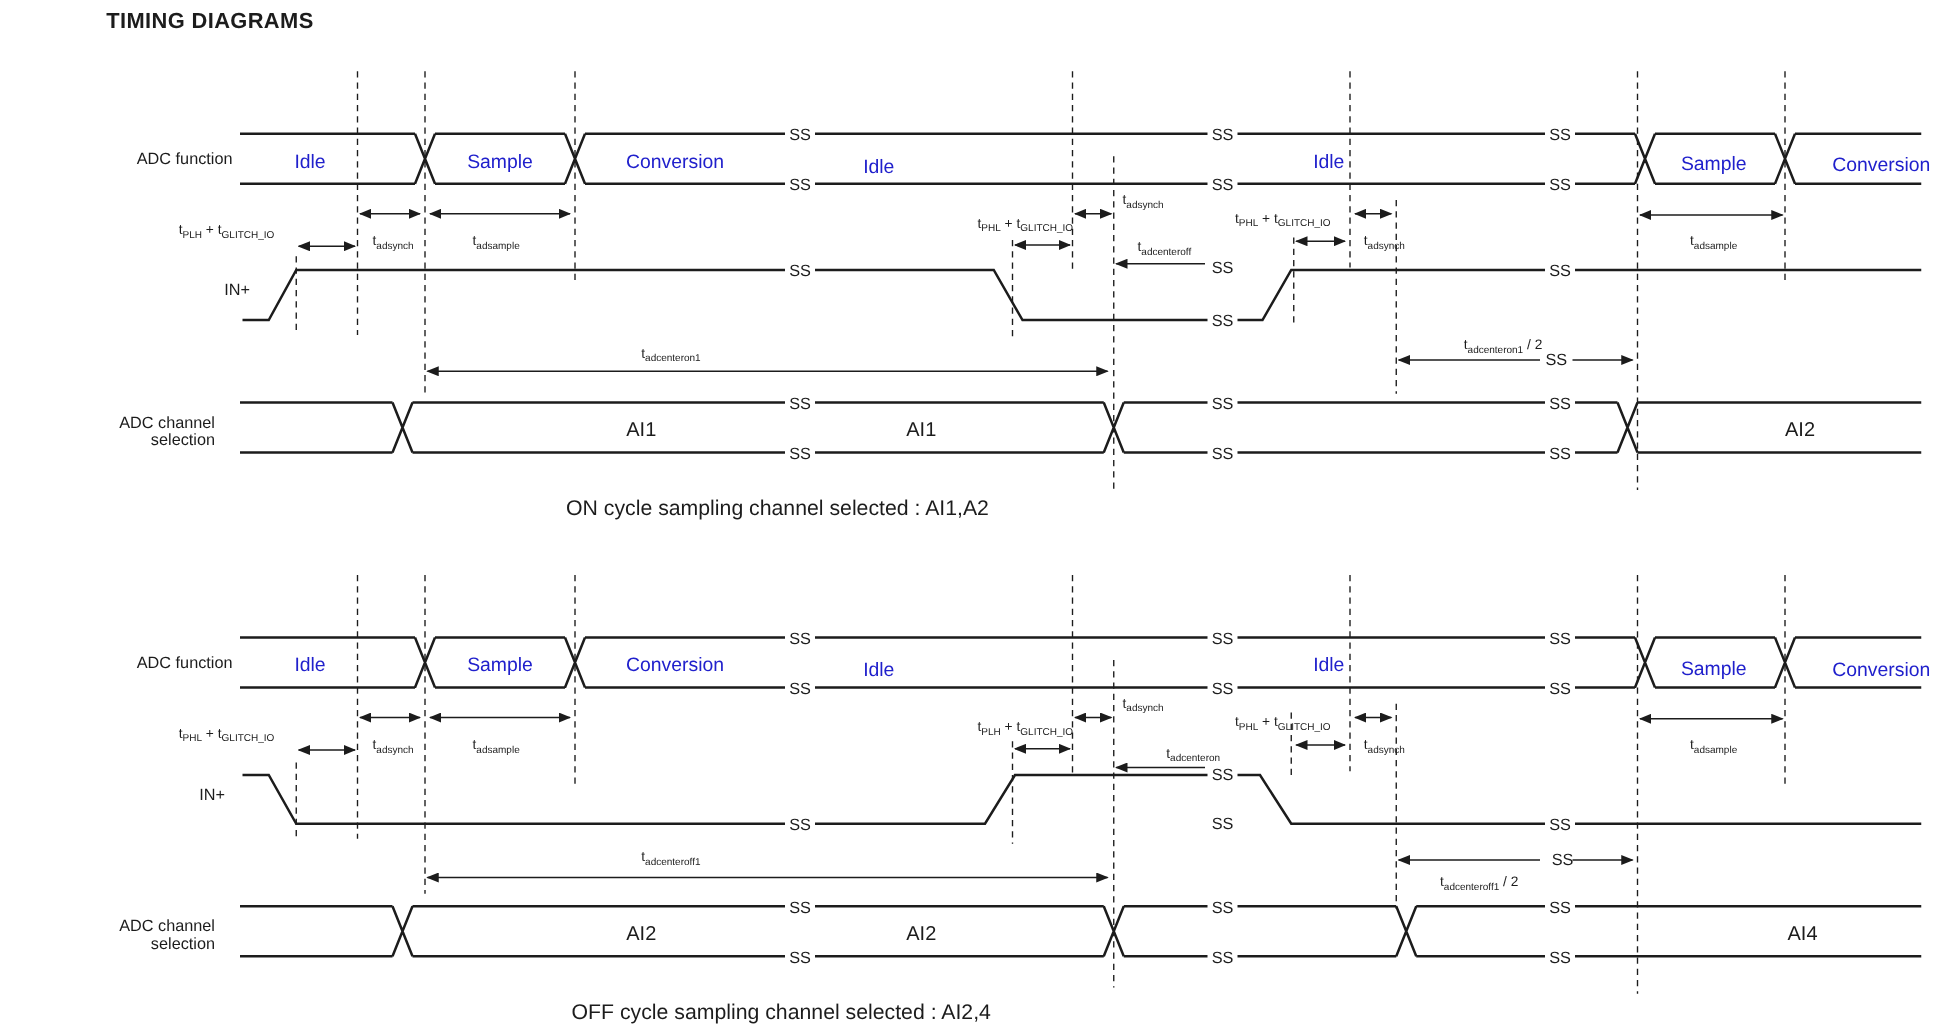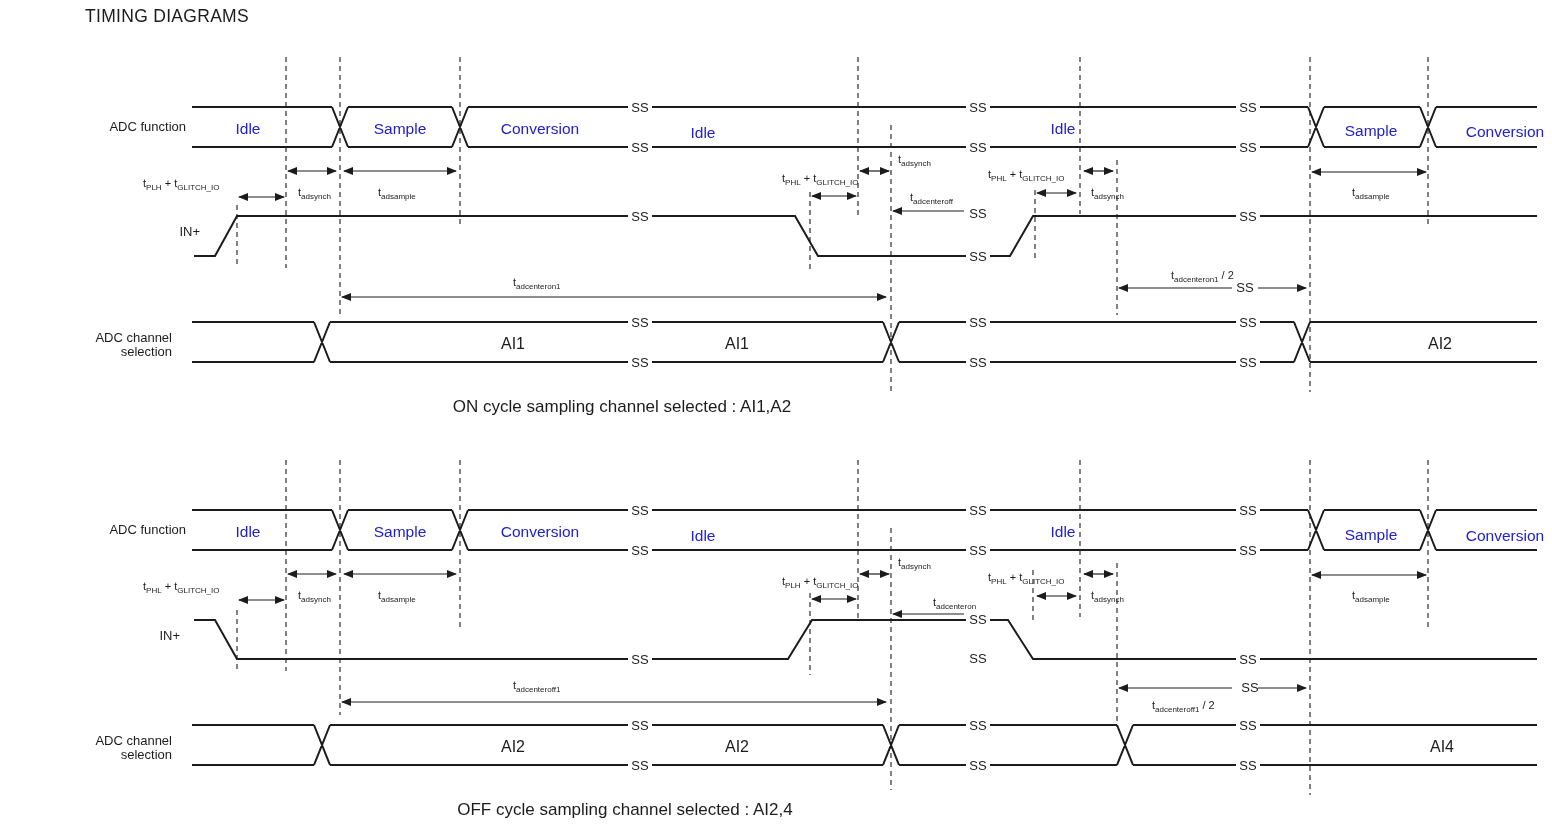--- a/index.html
+++ b/index.html
@@ -1,19 +1,19 @@
 <!DOCTYPE html>
 <html style="--accent: #2020cc; --line: #1c1c1c; --text: #1c1c1c;"><head>
 <meta charset="utf-8">
 <style>
   :root{ --accent:#2020cc; --line:#1c1c1c; --text:#1c1c1c; }
   html,body{margin:0;padding:0;background:#fff;}
   .wrap{position:relative;width:1552px;height:824px;background:#fff;
         font-family:"Liberation Sans","DejaVu Sans",sans-serif;overflow:hidden;}
-  .title{position:absolute;left:85px;top:6px;font-size:17.5px;font-weight:normal;
+  .title{position:absolute;left:85px;top:6px;font-size:17.5px;font-weight:bold;
          color:var(--text);letter-spacing:.3px;}
   svg{display:block;position:absolute;left:0;top:0;}
   svg text{fill:var(--text);}
   .rowlab{font-size:13px;}
   .state{font-size:15.5px;fill:var(--accent);text-anchor:middle;}
   .ailab{font-size:16px;text-anchor:middle;}
   .cap{font-size:17px;text-anchor:middle;}
   .ss{font-size:13px;text-anchor:middle;}
   .tlab{font-size:11px;white-space:pre;}
   .sub{font-size:8px;}

